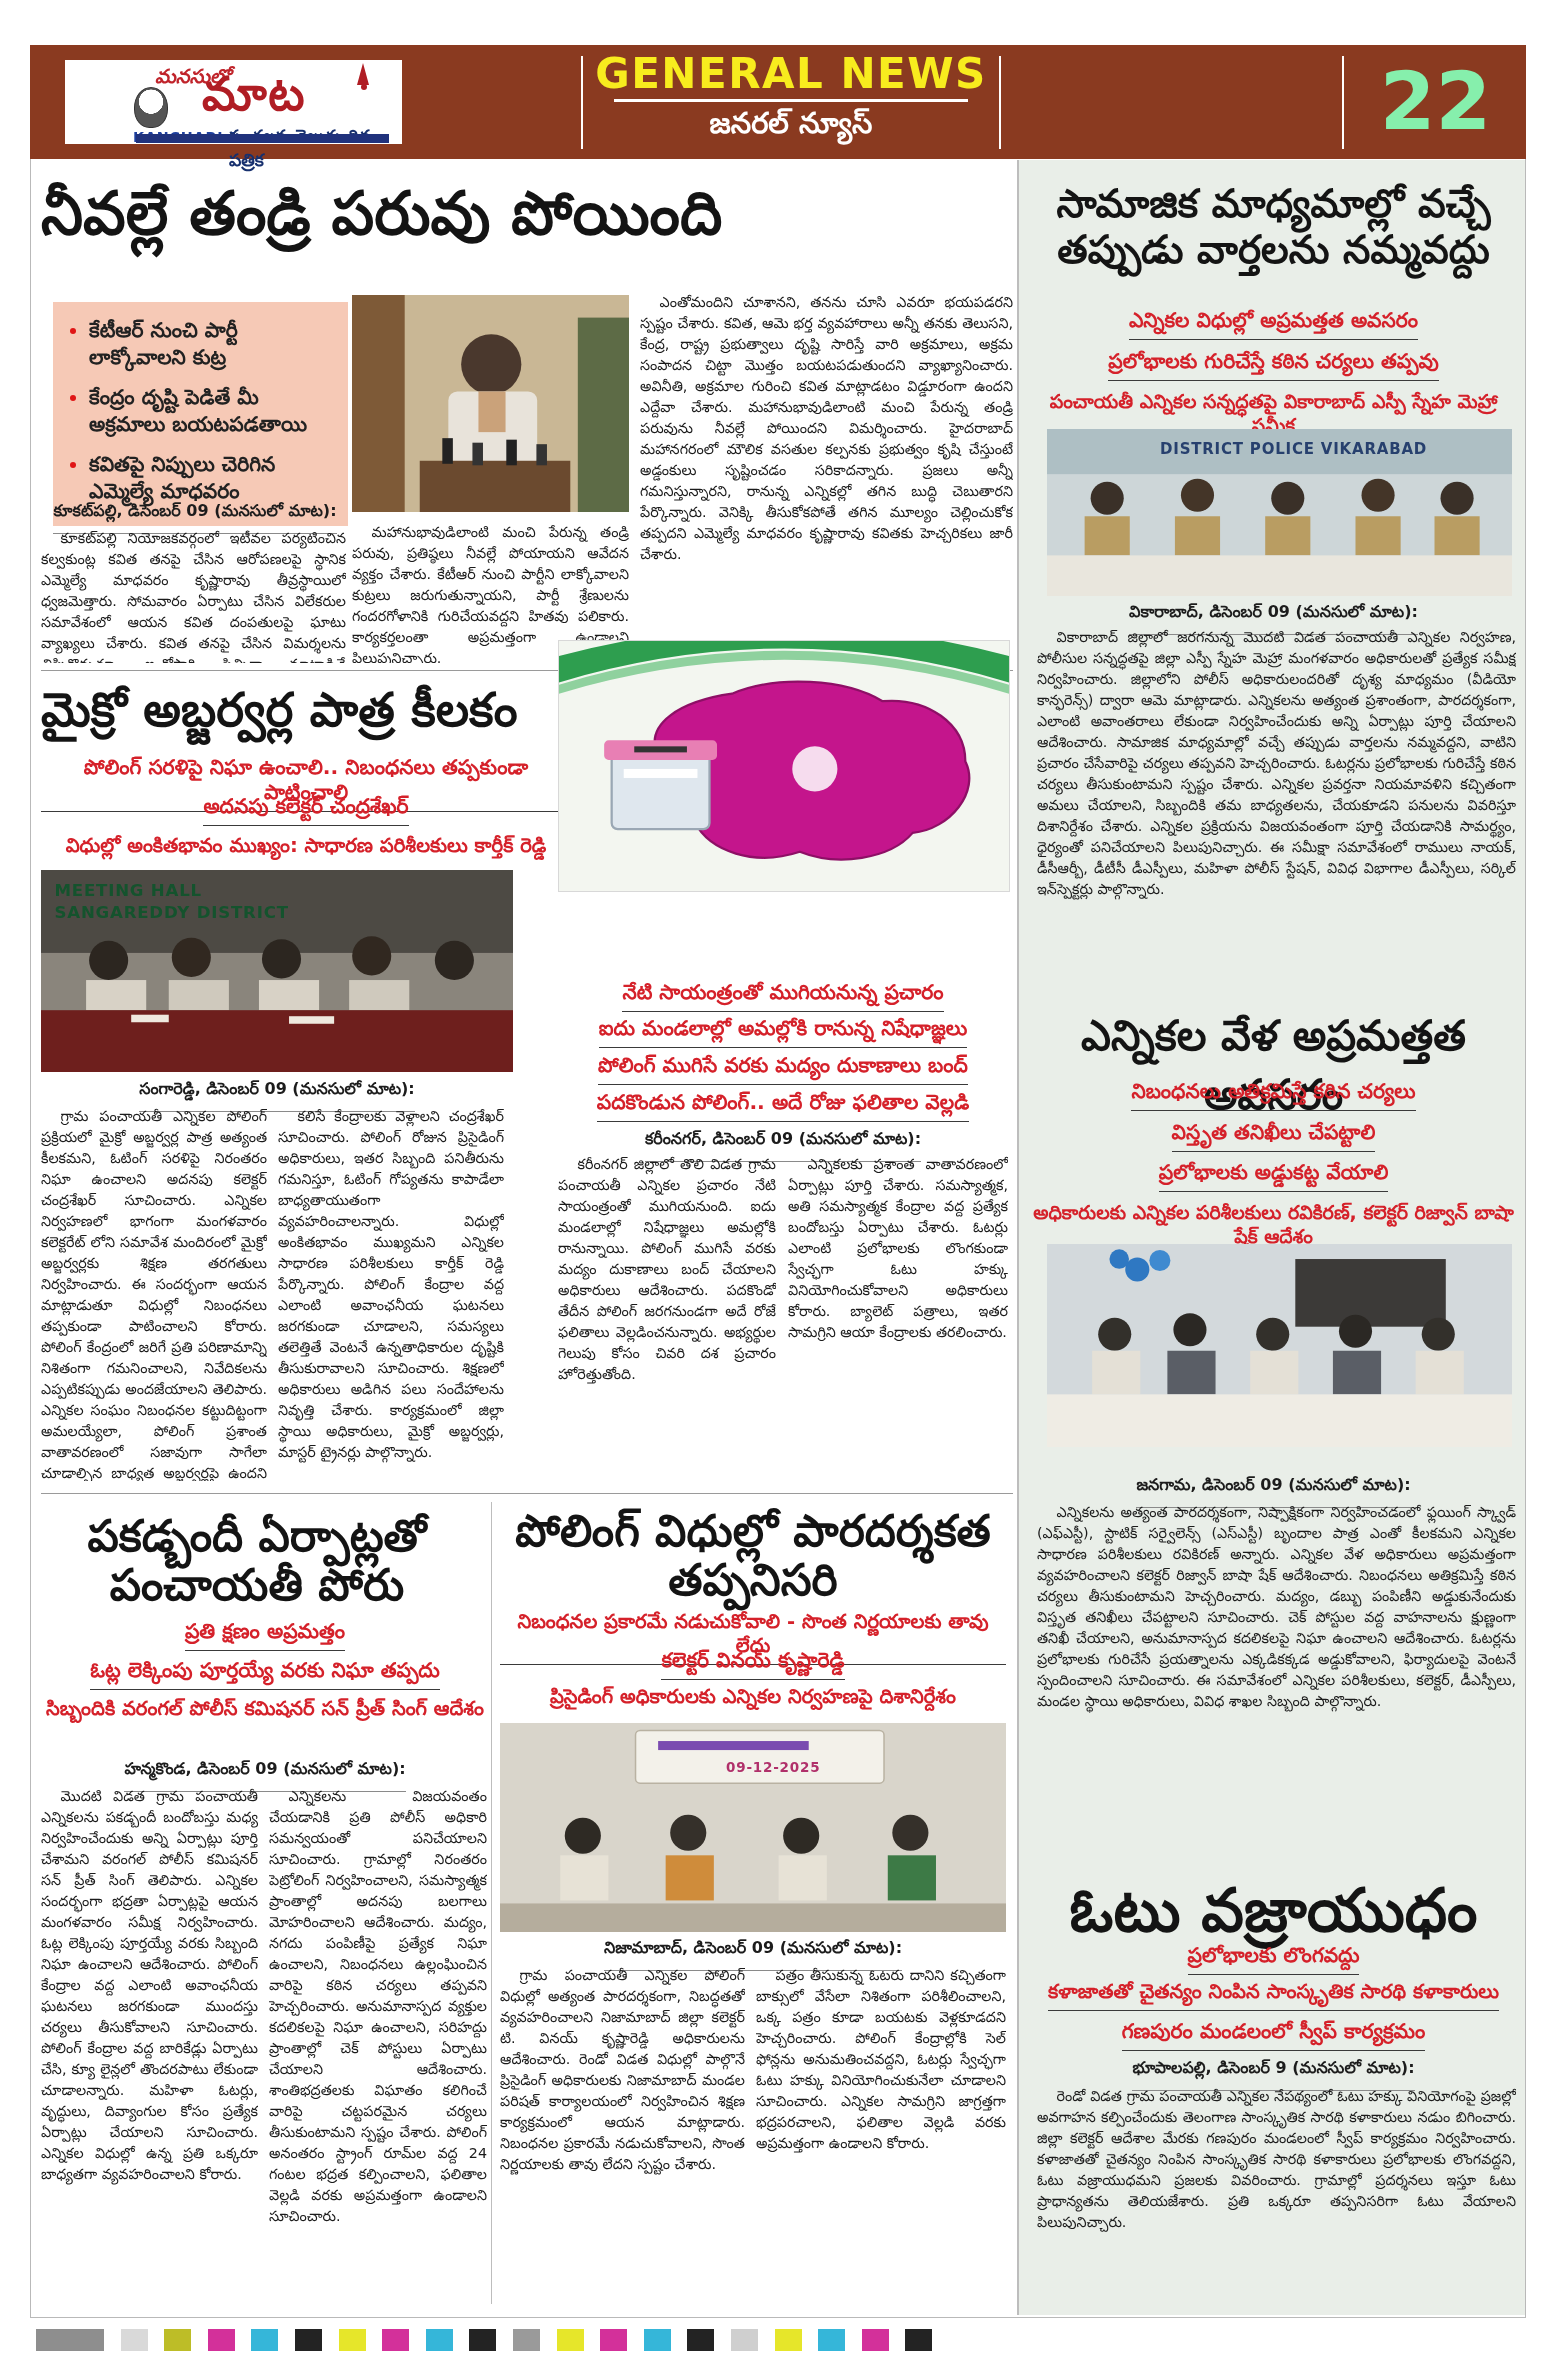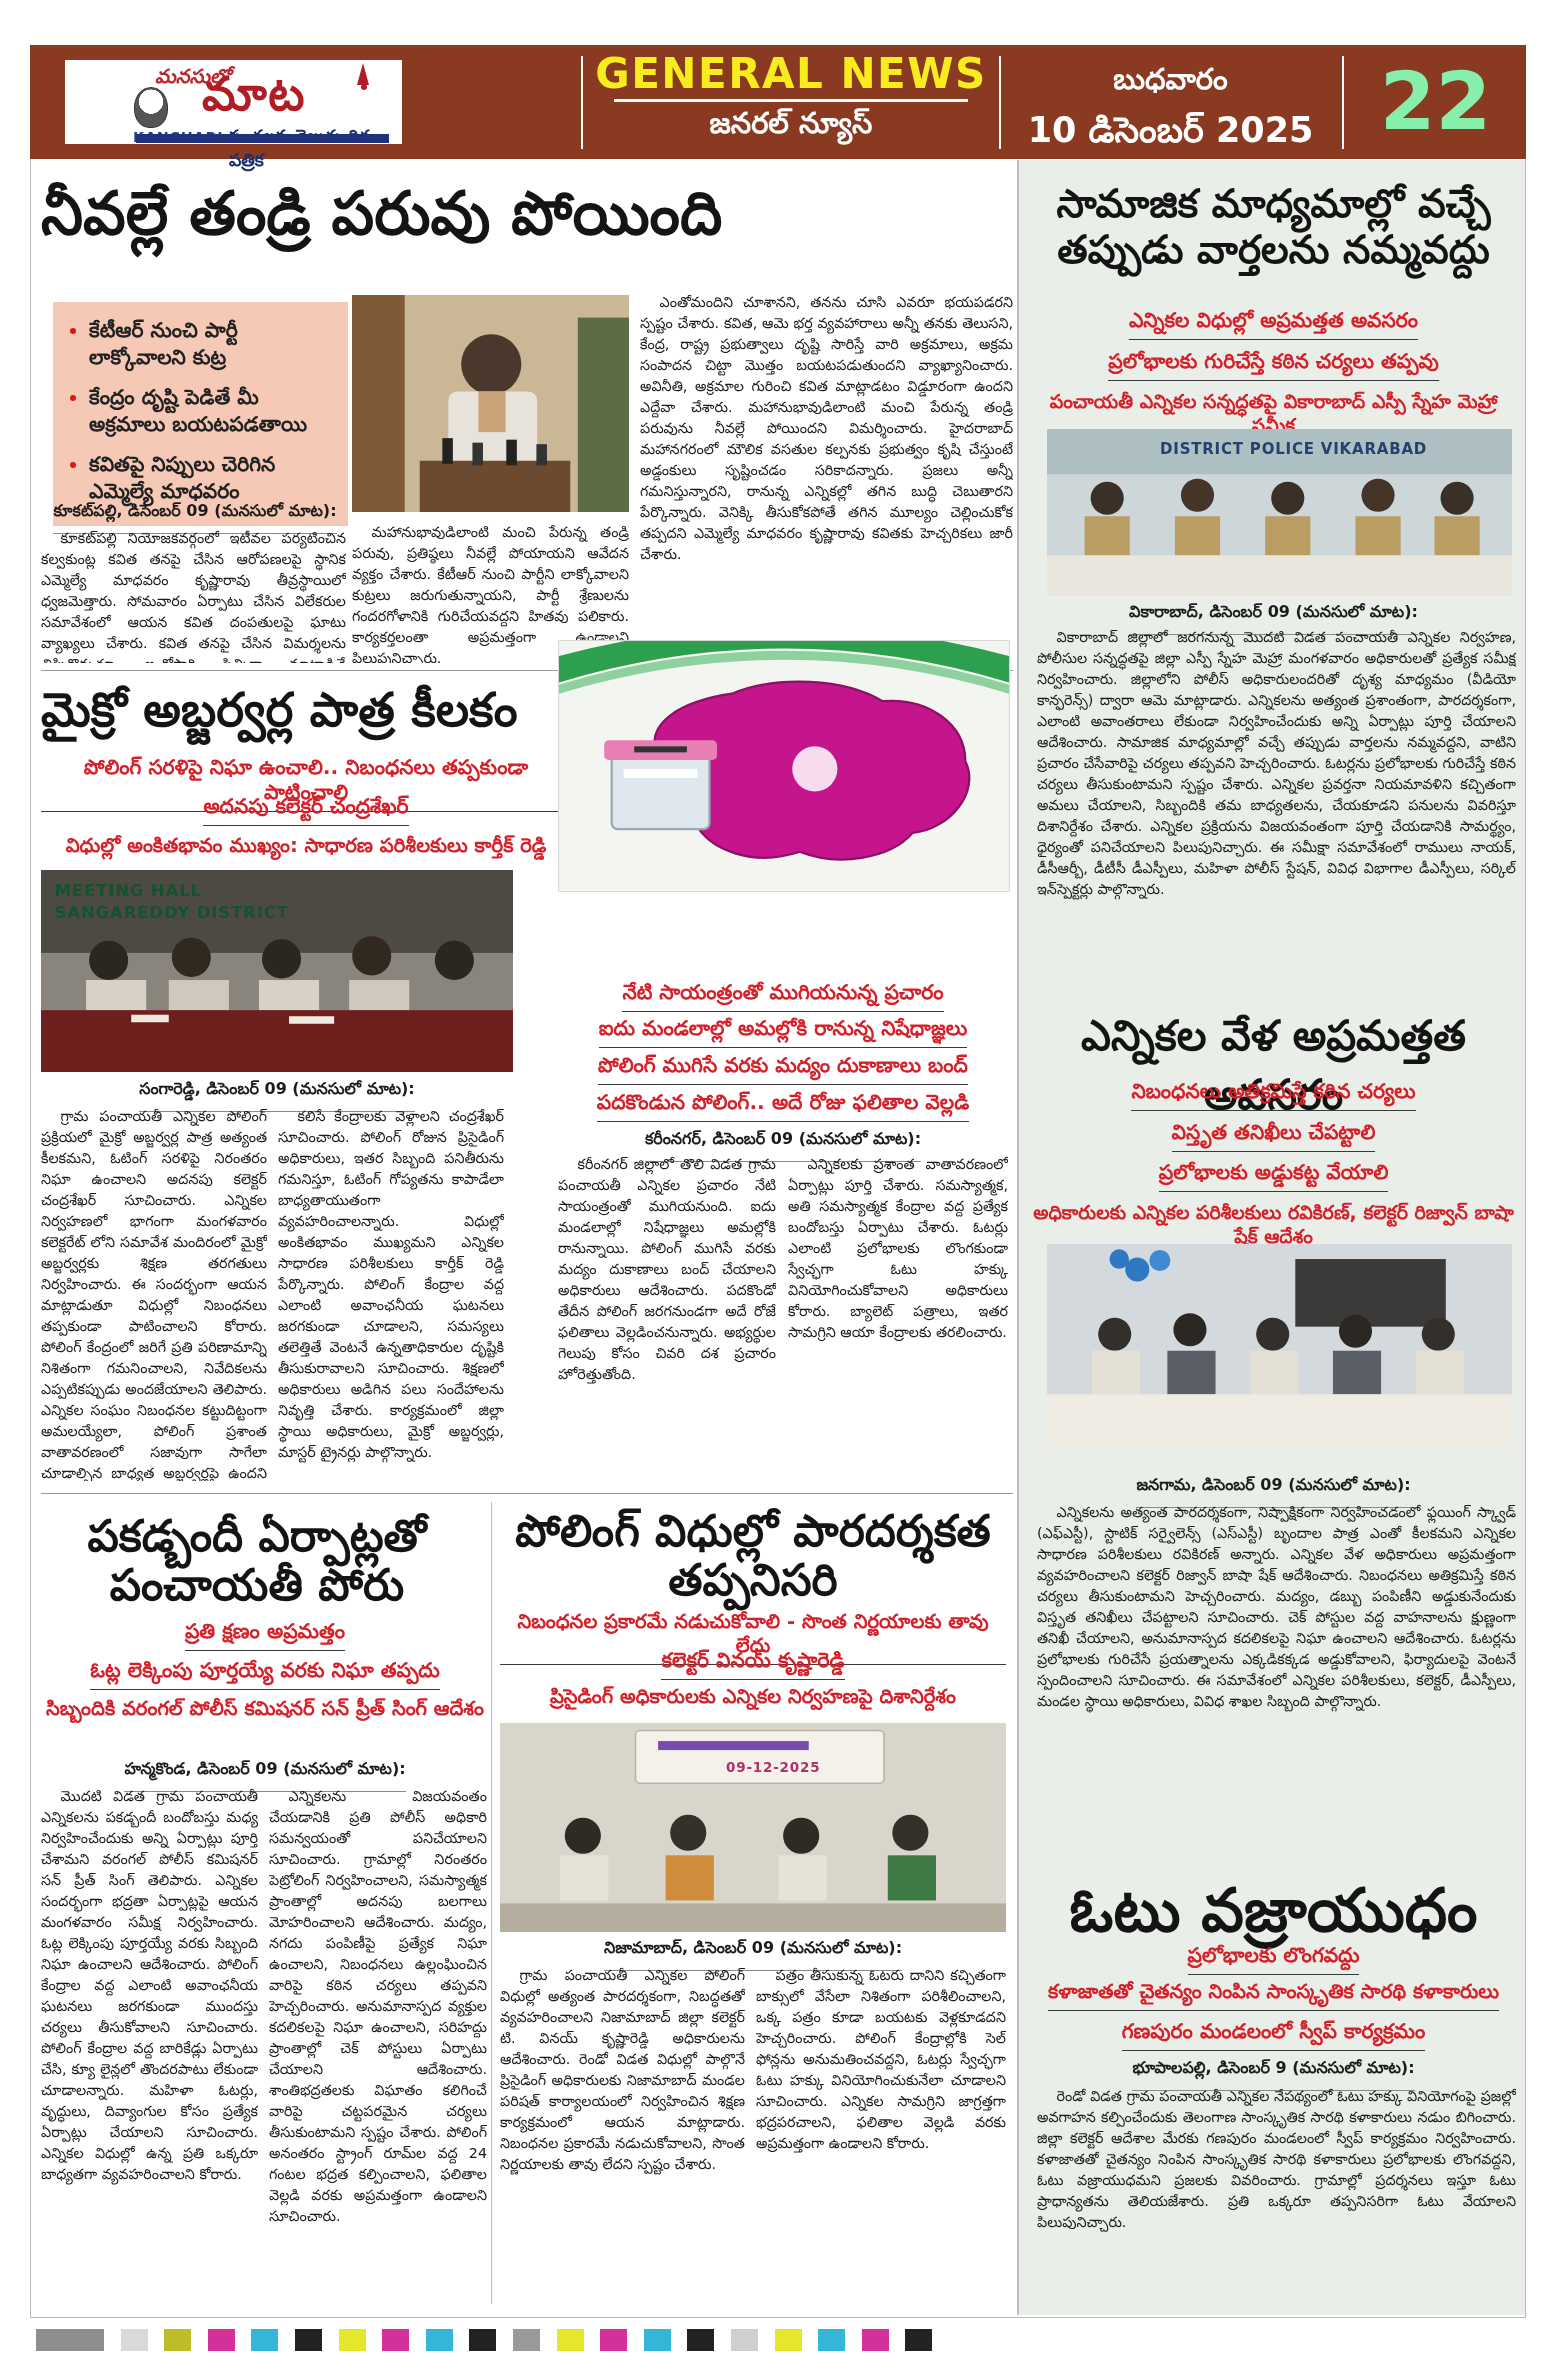--- a/index.html
+++ b/index.html
@@ -143,24 +143,20 @@
       <div class="brand-sub">సంచలన తెలుగు దిన పత్రిక</div>
       <div class="brand-bar"></div>
     </div>
     <div class="rule-v" style="left:551px"></div>
     <div class="rule-v" style="left:969px"></div>
     <div class="rule-v" style="left:1312px"></div>
     <div class="section-block">
       <div class="section-en">GENERAL NEWS</div>
       <div class="section-rule"></div>
       <div class="section-te">జనరల్ న్యూస్</div>
-    </div>
-    <div class="date-block">
-      <div class="weekday">బుధవారం</div>
-      <div class="dateline-big">10 డిసెంబర్ 2025</div>
     </div>
     <div class="pagenum">22</div>
   </div>
 
   <div class="abs right-bg"></div>
   <div class="abs v-div v-div-main"></div>
 
   <div class="abs lead-bullets">
     <ul>
       <li>కేటీఆర్ నుంచి పార్టీ లాక్కోవాలని కుట్ర</li>

